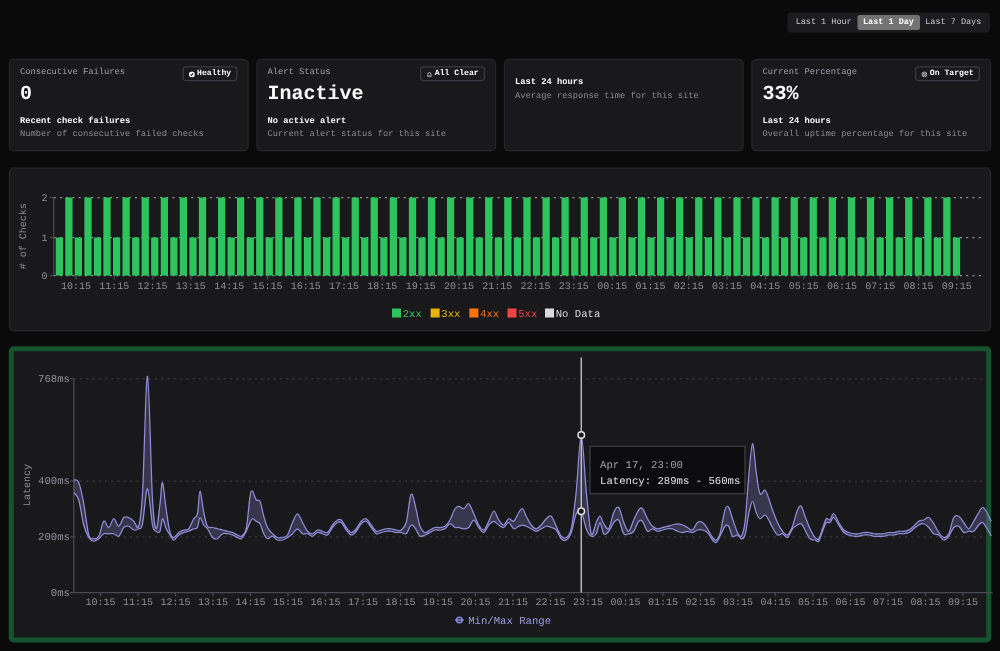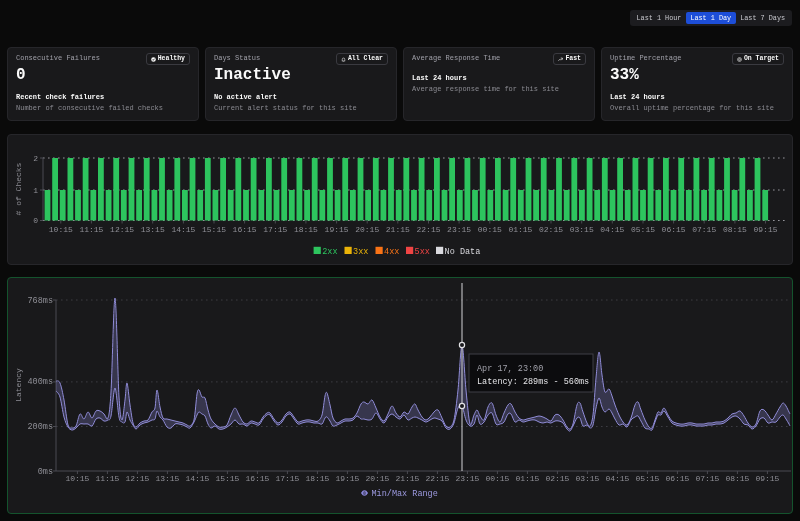--- a/index.html
+++ b/index.html
@@ -1,30 +1,30 @@
 <!DOCTYPE html>
 <html><head>
 <meta charset="utf-8">
 <style>
 * { margin:0; padding:0; box-sizing:border-box; }
 html,body { width:800px; height:521px; background:#0a0a0a; font-family:"Liberation Mono", monospace; overflow:hidden; }
 #root { position:relative; width:792px; height:521px; }
 .seg { position:absolute; left:630px; top:10px; width:162px; height:16px; background:#1c1c1f; border-radius:3px; display:flex; align-items:center; padding:0 2px; }
 .seg span { font-size:6.8px; color:#c9c9cf; padding:0 4.5px; line-height:12px; height:12px; border-radius:2px; white-space:nowrap; }
-.seg span.act { background:#1d4ed8; color:#ffffff; font-weight:normal; }
+.seg span.act { background:#737373; color:#ffffff; font-weight:bold; }
 .cards { position:absolute; left:7px; top:47px; width:786px; display:flex; gap:6px;border-radius:17px; }
 .card { width:192px; height:74px; background:#19191b; border:1px solid #26262a; border-radius:4px; padding:5px 8px; }
 .crow { display:flex; justify-content:space-between; align-items:flex-start; }
 .clabel { font-size:7px; color:#a1a1aa; line-height:11px; }
 .badge { display:inline-flex; align-items:center; border:1px solid #3a3a40; border-radius:3px; padding:1px 4px; font-size:6.5px; font-weight:bold; color:#fafafa; line-height:8px; }
 .cvalue { font-size:16px; font-weight:bold; color:#fafafa; margin-top:1px; }
 .csub { font-size:7px; font-weight:bold; color:#fafafa; margin-top:9px; }
 .cdesc { font-size:7px; color:#8b8b92; margin-top:3px; white-space:nowrap; }
 .chart2 { position:absolute; left:7px; top:134px; width:786px; height:131px; background:#19191b; border:1px solid #26262a; border-radius:4px; }
-.chart3 { position:absolute; left:7px; top:277px; width:786px; height:237px; background:#19191b; border:1px solid #14532d; border-radius:4px; }
+.chart3 { position:absolute; left:7px; top:277px; width:786px; height:237px; background:#19191b; border:4px solid #14532d; border-radius:4px; }
 svg text { font-family:"Liberation Mono", monospace; }
 </style>
 </head>
 <body>
 <div id="root">
 <div class="seg">
       <span>Last 1 Hour</span>
       <span class="act">Last 1 Day</span>
       <span>Last 7 Days</span>
     </div>
@@ -36,44 +36,37 @@
               <circle cx="12" cy="12" r="11" fill="#fafafa"></circle>
               <path d="M7 12.5l3.5 3.5 6.5-8" stroke="#19191b" stroke-width="4" fill="none"></path>
             </svg>Healthy</span>
         </div>
 <div class="cvalue">0</div>
 <div class="csub">Recent check failures</div>
 <div class="cdesc">Number of consecutive failed checks</div>
 </div>
       <div class="card">
 <div class="crow">
-          <span class="clabel">Days Status</span>
+          <span class="clabel">Alert Status</span>
           <span class="badge"><svg width="5" height="5" viewBox="0 0 24 24" style="margin-right:2px">
               <path d="M6 17v-6a6 6 0 1112 0v6l2 2H4z" fill="none" stroke="#fafafa" stroke-width="2.6"></path>
               <path d="M10 21a2 2 0 004 0" stroke="#fafafa" stroke-width="2" fill="none"></path>
             </svg>All Clear</span>
         </div>
 <div class="cvalue">Inactive</div>
 <div class="csub">No active alert</div>
 <div class="cdesc">Current alert status for this site</div>
 </div>
       <div class="card">
-<div class="crow">
-          <span class="clabel">Average Response Time</span>
-          <span class="badge"><svg width="5" height="5" viewBox="0 0 24 24" style="margin-right:2px">
-              <path d="M2 18l7-7 4 4 8-9" stroke="#fafafa" stroke-width="3" fill="none"></path>
-              <path d="M13 5h8v8" stroke="#fafafa" stroke-width="3" fill="none"></path>
-            </svg>Fast</span>
-        </div>
 <div class="csub">Last 24 hours</div>
 <div class="cdesc">Average response time for this site</div>
 </div>
       <div class="card">
 <div class="crow">
-          <span class="clabel">Uptime Percentage</span>
+          <span class="clabel">Current Percentage</span>
           <span class="badge"><svg width="5" height="5" viewBox="0 0 24 24" style="margin-right:2px">
               <circle cx="12" cy="12" r="9.5" fill="none" stroke="#fafafa" stroke-width="2.6"></circle>
               <circle cx="12" cy="12" r="4.5" fill="none" stroke="#fafafa" stroke-width="2.6"></circle>
               <circle cx="12" cy="12" r="1.5" fill="#fafafa"></circle>
             </svg>On Target</span>
         </div>
 <div class="cvalue">33%</div>
 <div class="csub">Last 24 hours</div>
 <div class="cdesc">Overall uptime percentage for this site</div>
 </div>

